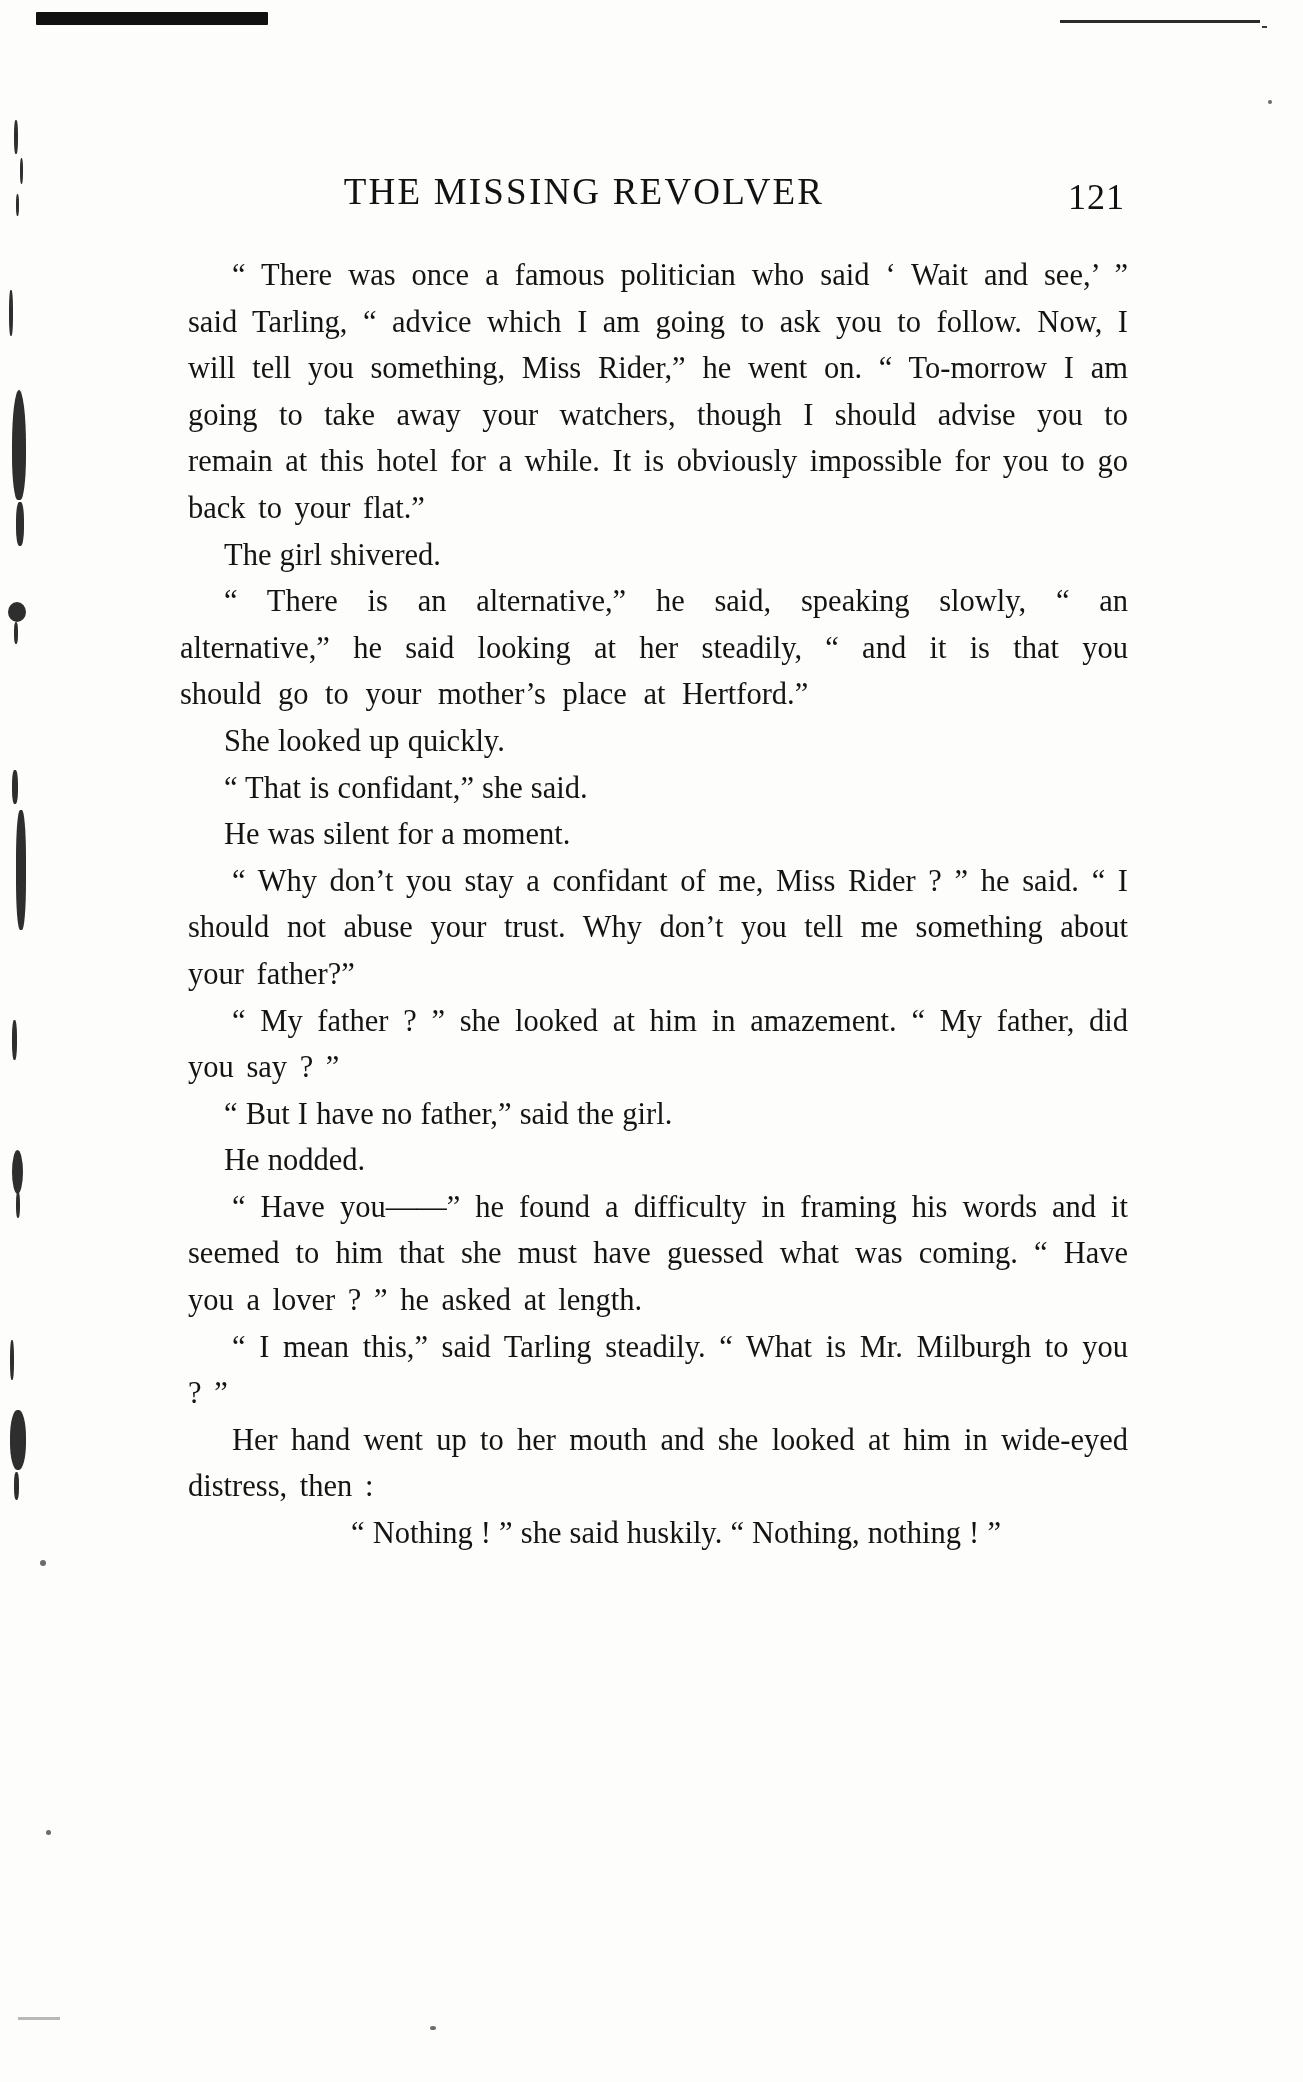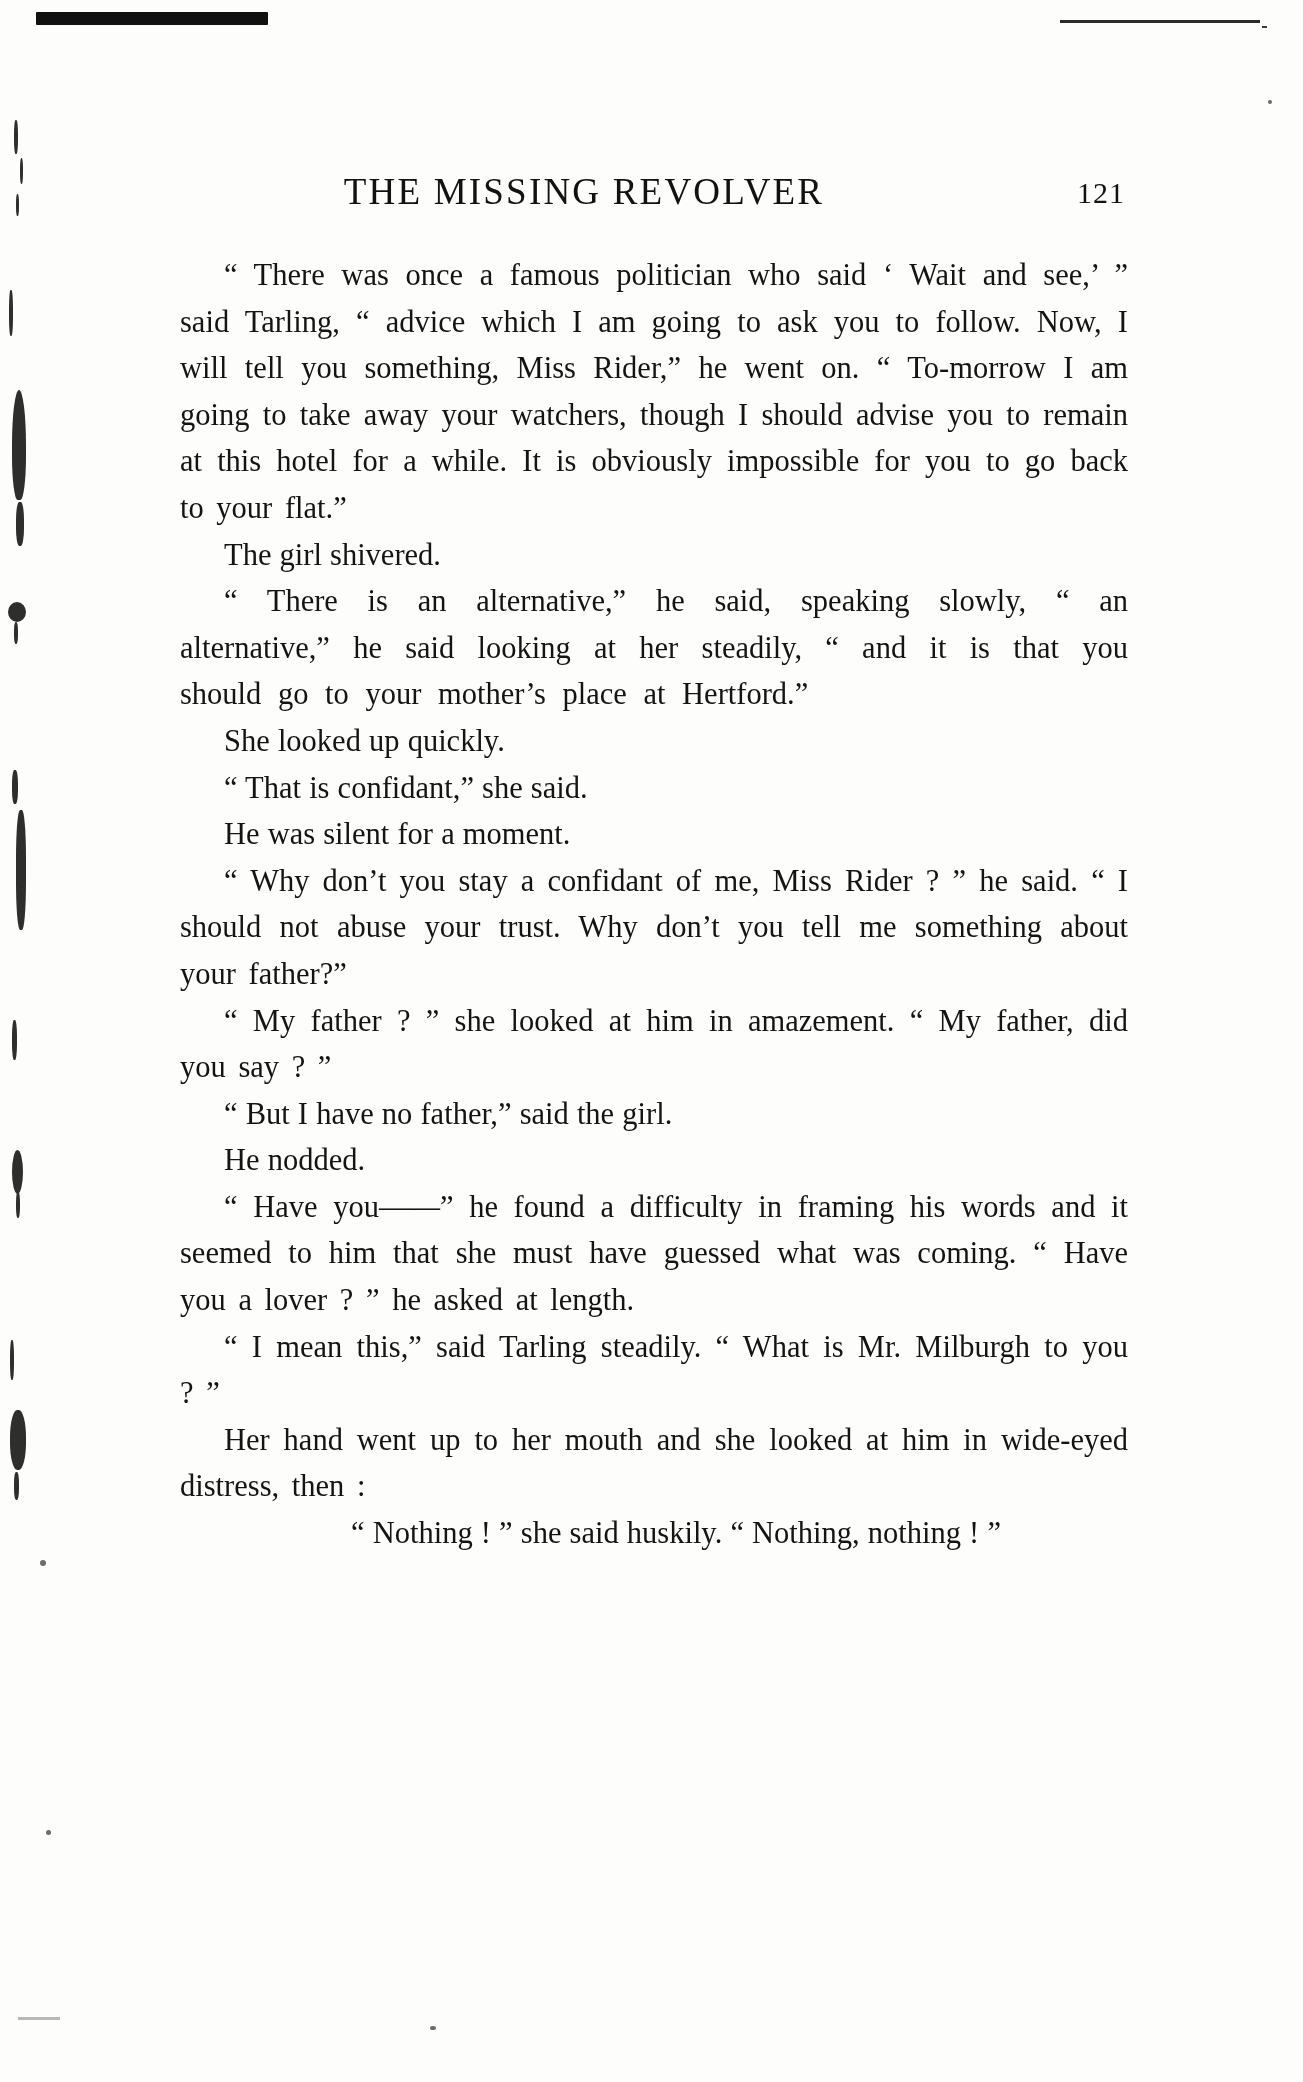--- a/index.html
+++ b/index.html
@@ -93,21 +93,21 @@
     font-size: 37px;
     letter-spacing: 2.2px;
     font-weight: normal;
     color: #121212;
     display: inline-block;
   }
   .folio {
     position: absolute;
     top: 176px;
     right: 178px;
-    font-size: 30px;
+    font-size: 36px;
     letter-spacing: 1px;
     color: #121212;
   }
 
   .body-col {
     position: absolute;
     top: 252px;
     left: 180px;
     width: 948px;
     font-size: 30.5px;
@@ -116,20 +116,21 @@
     text-justify: inter-word;
     color: #141414;
     word-spacing: 0.5px;
   }
   .body-col p {
     margin: 0;
     text-indent: 44px;
   }
   .body-col p.loose {
     word-spacing: 5px;
+    margin-left: 8px;
   }
   .body-col p.looser {
     word-spacing: 9px;
   }
   .body-col p.tight {
     word-spacing: 0px;
   }
   .body-col p.last {
     text-align: center;
   }

